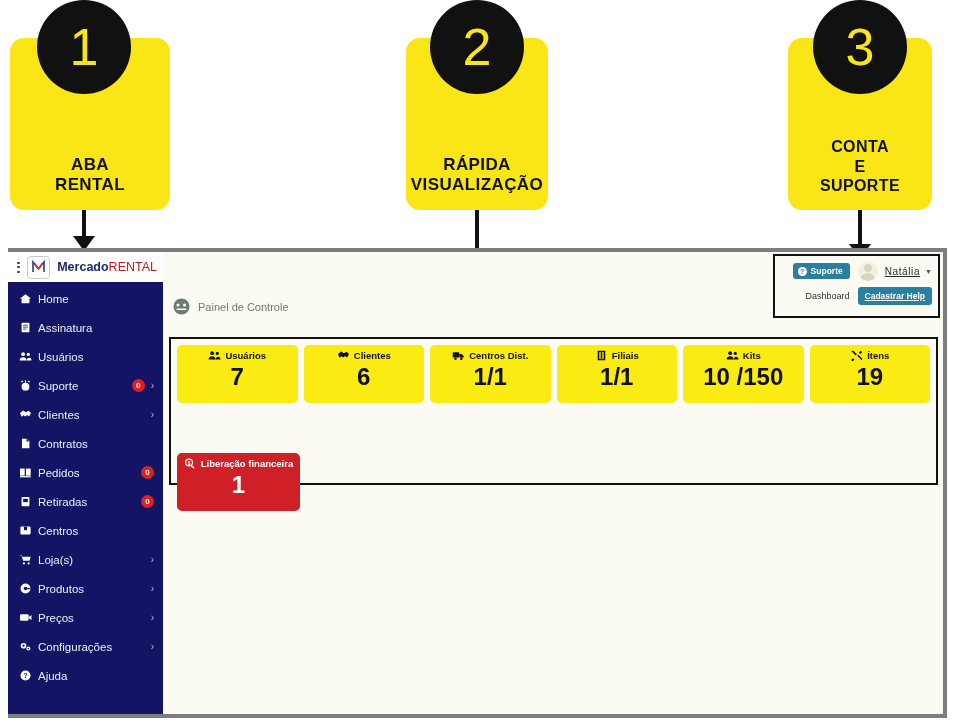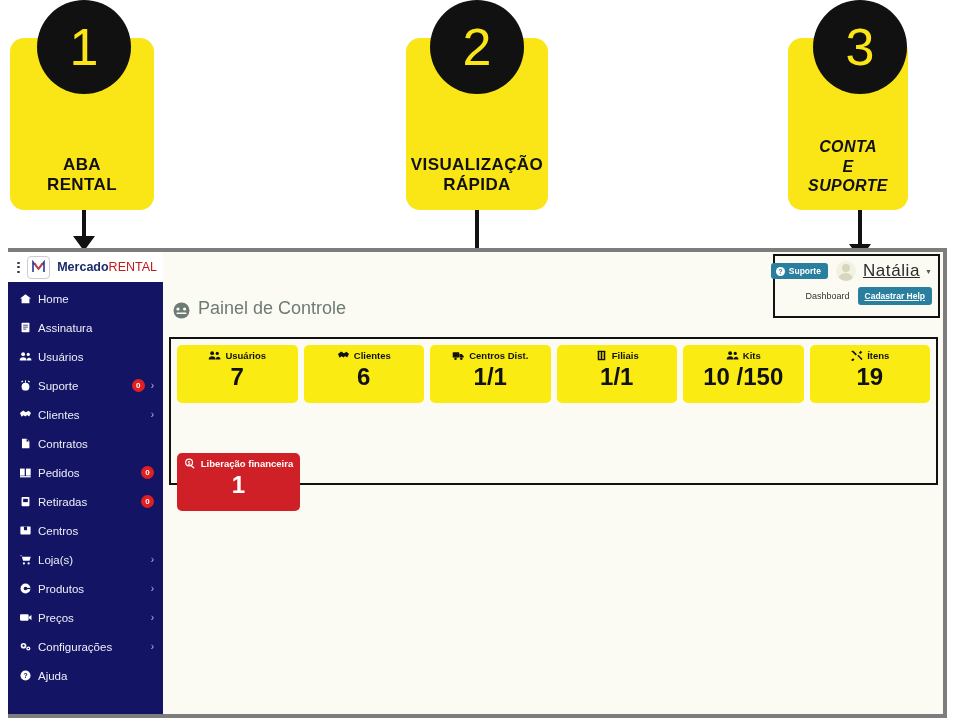--- a/index.html
+++ b/index.html
@@ -33,37 +33,37 @@
     margin-left:-2px;
   }
   .callout .head{
     position:absolute;left:50%;width:0;height:0;
     border-left:11px solid transparent;border-right:11px solid transparent;
     border-top:15px solid #111;margin-left:-11px;
   }
 
   
   #c1{left:10px;top:0;width:148px;}
-  #c1 .box{width:144px;height:172px;}
+  #c1 .box{width:160px;height:172px;}
   #c1 .badge{left:27px;top:0;width:94px;height:94px;font-size:52px;}
   #c1 .txt{font-size:17px;}
   #c1 .stem{top:210px;height:30px;}
   #c1 .head{top:236px;}
 
   
   #c2{left:406px;top:0;width:142px;}
   #c2 .box{width:142px;height:172px;}
   #c2 .badge{left:24px;top:0;width:94px;height:94px;font-size:52px;}
   #c2 .txt{font-size:17px;}
   #c2 .stem{top:210px;height:110px;}
   #c2 .head{top:316px;}
 
   
   #c3{left:788px;top:0;width:144px;}
-  #c3 .box{width:120px;height:172px;font-style:italic;}
+  #c3 .box{width:144px;height:172px;}
   #c3 .badge{left:25px;top:0;width:94px;height:94px;font-size:52px;}
   #c3 .txt{font-size:16px;}
   #c3 .stem{top:210px;height:38px;}
   #c3 .head{top:244px;}
 
   
   #app{
     position:absolute;left:8px;top:248px;width:939px;height:470px;
     background:#fdba74;
     border-top:4px solid #7d7d7d;border-right:4px solid #7d7d7d;
@@ -125,33 +125,33 @@
   .btn-support .q{
     width:9px;height:9px;border-radius:50%;background:#fff;color:#2a7f9e;
     font-size:7px;line-height:9px;text-align:center;margin-right:4px;font-weight:bold;
   }
   .avatar{
     width:20px;height:20px;border-radius:50%;background:#f3f2e2;margin:0 7px 0 8px;
     position:relative;overflow:hidden;flex:0 0 auto;
   }
   .avatar::before{content:"";position:absolute;left:6px;top:3px;width:8px;height:8px;border-radius:50%;background:#d8d6bd;}
   .avatar::after{content:"";position:absolute;left:2.5px;top:12px;width:15px;height:12px;border-radius:7px 7px 0 0;background:#d8d6bd;}
-  .acct-name{font-size:17px;color:#2b2b2b;letter-spacing:.6px;text-decoration:underline;}
+  .acct-name{font-size:10px;color:#2b2b2b;letter-spacing:.6px;text-decoration:underline;}
   .acct-caret{font-size:7px;color:#555;margin-left:5px;}
   .acct-row2{display:flex;align-items:center;justify-content:flex-end;margin-top:5px;}
   .lnk-dash{font-size:9px;color:#333;margin-right:8px;cursor:pointer;}
   .btn-help{
     background:#2a7f9e;color:#fff;font-size:8.5px;font-weight:bold;
     border-radius:3px;padding:4px 7px;cursor:pointer;white-space:nowrap;text-decoration:underline;
   }
 
   
   #pagetitle{
-    position:absolute;left:10px;top:46px;display:flex;align-items:flex-end;
-    color:#6d7b75;font-size:18px;
+    position:absolute;left:10px;top:46px;display:flex;align-items:center;
+    color:#6d7b75;font-size:11px;
   }
   #pagetitle .gauge{
     width:17px;height:17px;margin-right:8px;position:relative;flex:0 0 auto;
   }
 
   
   #cardsframe{
     position:absolute;left:6px;top:85px;right:5px;height:148px;
     border:2px solid #111;box-sizing:border-box;padding:6px 4px;
     background:#fbfbf3;
@@ -185,22 +185,22 @@
     </div>
   </div>
   <div class="badge">1</div>
   <div class="stem"></div>
   <div class="head"></div>
 </div>
 
 <div class="callout" id="c2">
   <div class="box">
     <div class="txt">
+      <div>RÁPIDA</div>
       <div>VISUALIZAÇÃO</div>
-      <div>RÁPIDA</div>
     </div>
   </div>
   <div class="badge">2</div>
   <div class="stem"></div>
   <div class="head"></div>
 </div>
 
 <div class="callout" id="c3">
   <div class="box">
     <div class="txt">

